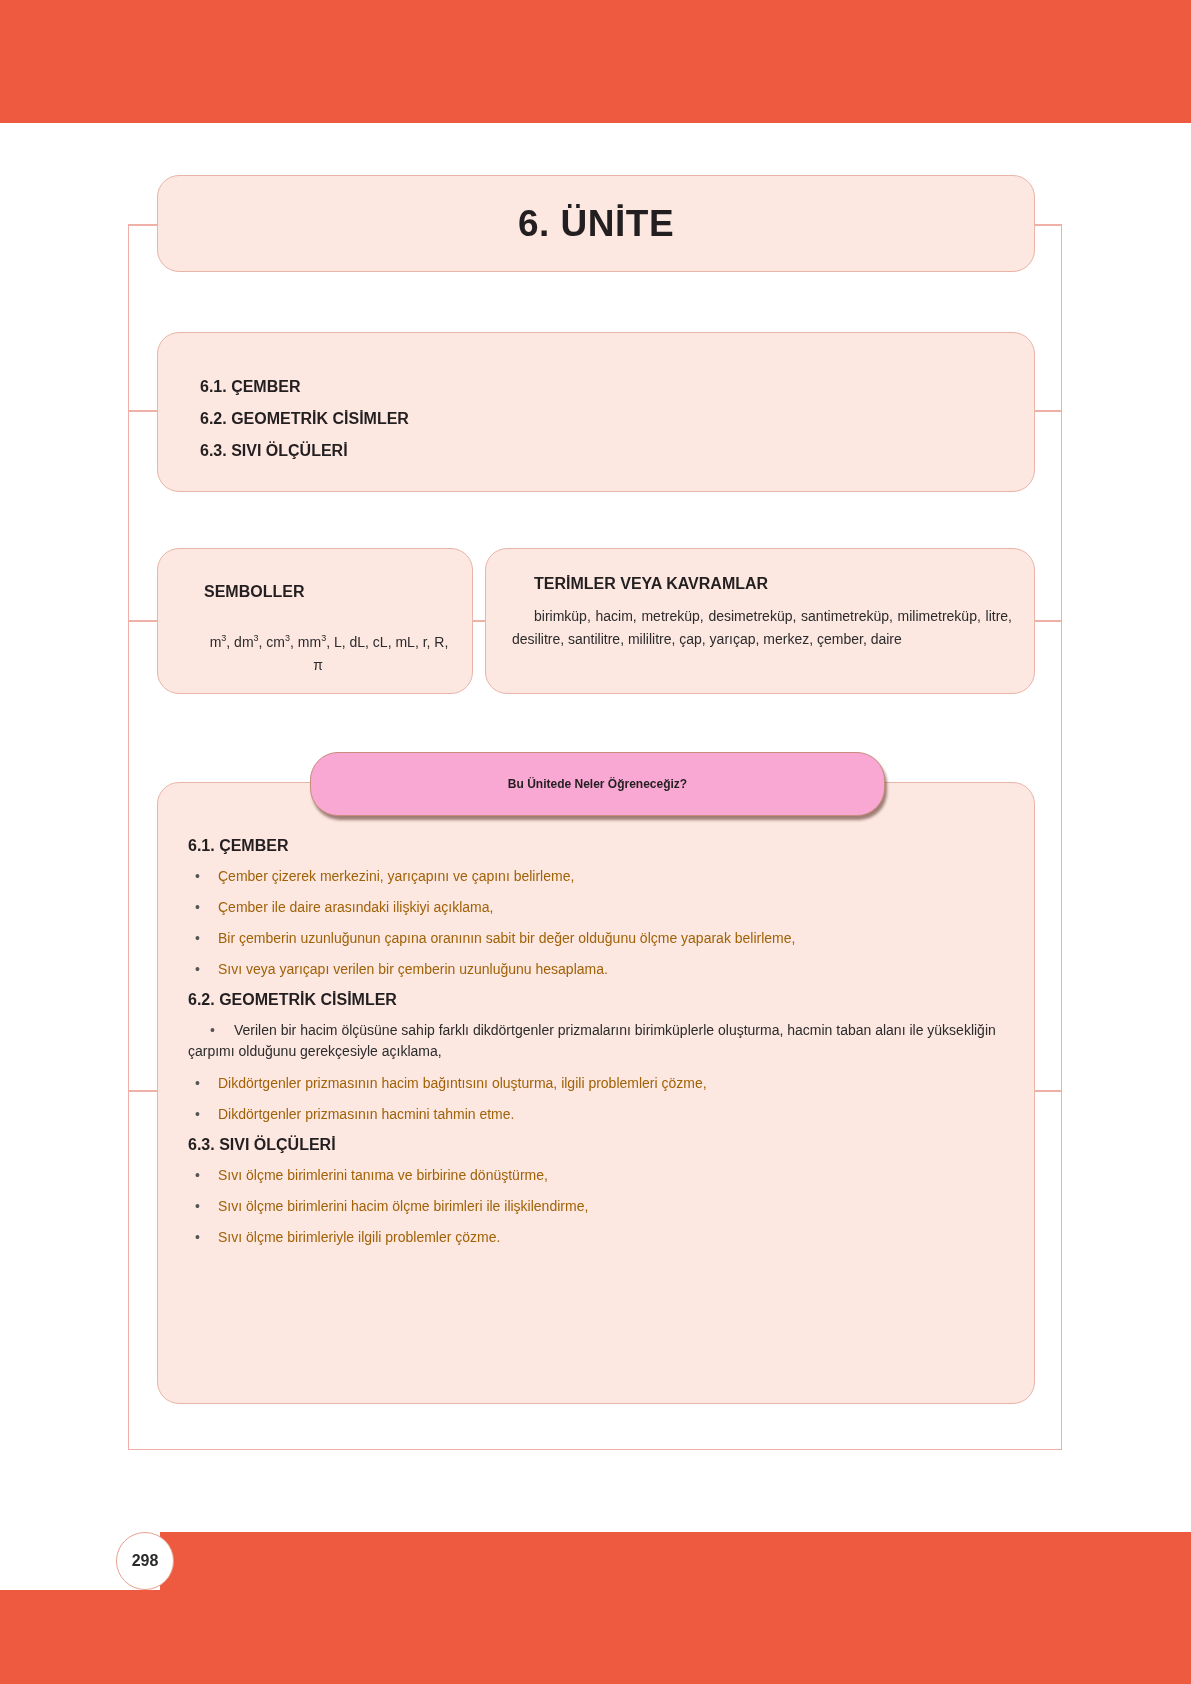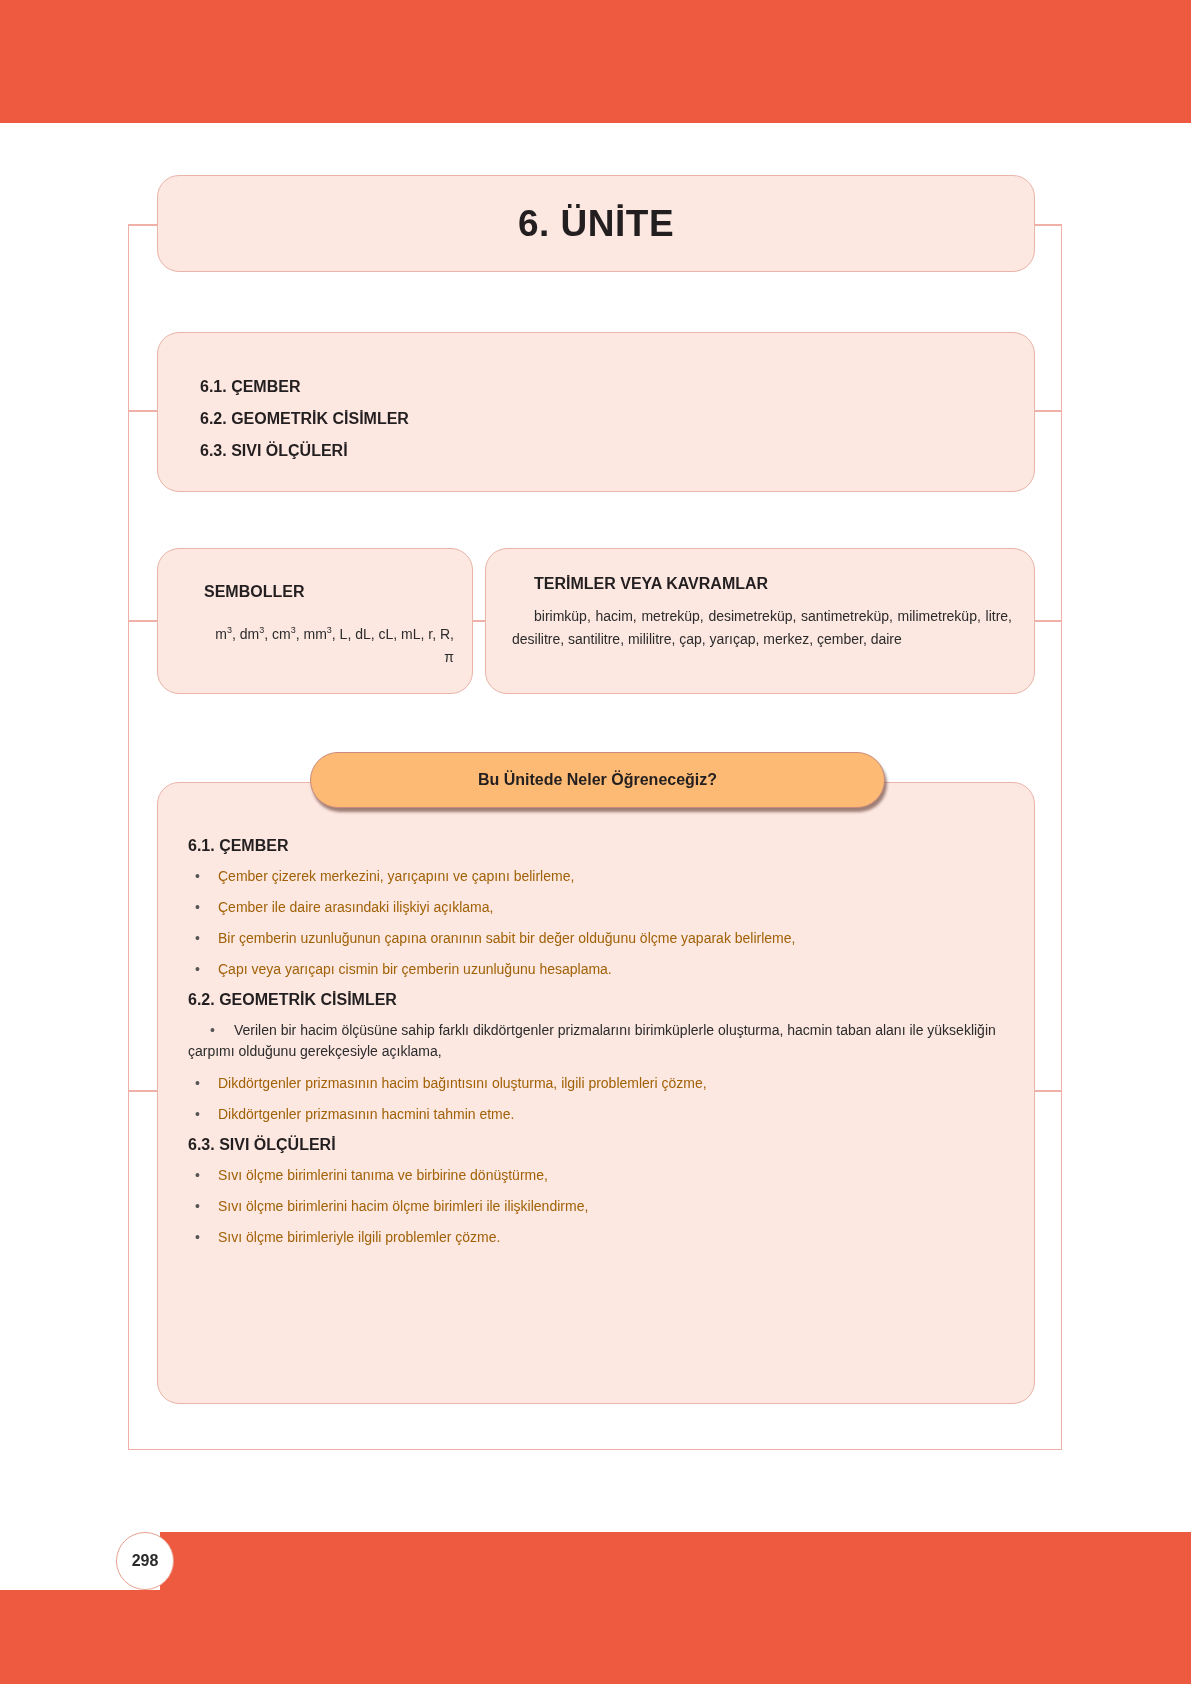--- a/index.html
+++ b/index.html
@@ -29,30 +29,30 @@
       position: absolute; background: #fce7e1; border: 1.5px solid #e9b5a8;
       border-radius: 22px; box-sizing: border-box;
     }
     .title-box { left: 157px; top: 175px; width: 878px; height: 97px; display: flex; align-items: center; justify-content: center; }
     .title { font-size: 37px; font-weight: bold; color: #231f20; letter-spacing: 0.5px; }
     .obj-box { left: 157px; top: 332px; width: 878px; height: 160px; padding: 38px 0 0 42px; }
     .obj-item { font-size: 16px; font-weight: bold; line-height: 32px; color: #231f20; }
     .sym-box { left: 157px; top: 548px; width: 316px; height: 146px; padding: 30px 18px 0 24px; }
     .term-box { left: 485px; top: 548px; width: 550px; height: 146px; padding: 22px 22px 12px 26px; }
     .box-heading { font-size: 16px; font-weight: bold; line-height: 26px; margin-bottom: 8px; padding-left: 22px; }
-    .sym-box .box-heading { margin-bottom: 14px; }
+    .sym-box .box-heading { margin-bottom: 22px; }
     .box-text { font-size: 14px; line-height: 23px; text-indent: 22px; text-align: justify; color: #2b2b2b; }
     .box-text sup { font-size: 9px; }
     .learn-box { left: 157px; top: 782px; width: 878px; height: 622px; padding: 48px 26px 0 30px; }
     .pill {
-      position: absolute; left: 310px; top: 752px; width: 575px; height: 56px; border-radius: 28px;
-      background: #fdba74; border: 1.5px solid #c88c7c; box-sizing: border-box;
+      position: absolute; left: 310px; top: 752px; width: 575px; height: 64px; border-radius: 28px;
+      background: #f9a8d4; border: 1.5px solid #c88c7c; box-sizing: border-box;
       box-shadow: 2px 4px 3px rgba(80,40,30,0.55);
       display: flex; align-items: center; justify-content: center;
-      font-size: 16px; font-weight: bold; color: #231f20;
+      font-size: 12px; font-weight: bold; color: #231f20;
     }
     .sec-head { font-size: 16px; font-weight: bold; line-height: 30px; color: #231f20; }
     .li { font-size: 14px; line-height: 31px; color: #a16207; position: relative; padding-left: 30px; }
     .li::before { content: "\2022"; position: absolute; left: 7px; top: 0; color: #555; }
     .li-wrap { font-size: 14px; line-height: 21px; color: #2b2b2b; text-indent: 22px; margin: 5px 0 6px 0; }
     .li-wrap .dot { display: inline-block; width: 24px; text-indent: 0; color: #555; }
   </style>
 </head>
 <body>
 
@@ -75,41 +75,41 @@
 </div>
 
 <div class="box obj-box">
   <div class="obj-item">6.1. ÇEMBER</div>
   <div class="obj-item">6.2. GEOMETRİK CİSİMLER</div>
   <div class="obj-item">6.3. SIVI ÖLÇÜLERİ</div>
 </div>
 
 <div class="box sym-box">
   <div class="box-heading">SEMBOLLER</div>
-  <div class="box-text" style="text-align:right;">
+  <div class="box-text" style="text-align:center;">
     <span>m</span><sup>3</sup>,
     <span>dm</span><sup>3</sup>,
     <span>cm</span><sup>3</sup>,
     <span>mm</span><sup>3</sup><span>, L, dL, cL,</span>
     <span>mL, r, R, π</span>
   </div>
 </div>
 
 <div class="box term-box">
   <div class="box-heading">TERİMLER VEYA KAVRAMLAR</div>
   <div class="box-text">birimküp, hacim, metreküp, desimetreküp, santimetreküp, milimetreküp, litre, desilitre, santilitre, mililitre, çap, yarıçap, merkez, çember, daire</div>
 </div>
 
 <div class="box learn-box">
   <div>
     <div class="sec-head">6.1. ÇEMBER</div>
     <div class="li">Çember çizerek merkezini, yarıçapını ve çapını belirleme,</div>
     <div class="li">Çember ile daire arasındaki ilişkiyi açıklama,</div>
     <div class="li">Bir çemberin uzunluğunun çapına oranının sabit bir değer olduğunu ölçme yaparak belirleme,</div>
-    <div class="li">Çapı veya yarıçapı cismin bir çemberin uzunluğunu hesaplama.</div>
+    <div class="li">Sıvı veya yarıçapı verilen bir çemberin uzunluğunu hesaplama.</div>
   </div>
   <div>
     <div class="sec-head">6.2. GEOMETRİK CİSİMLER</div>
     <div class="li-wrap"><span class="dot">•</span><span>Verilen bir hacim ölçüsüne sahip farklı dikdörtgenler prizmalarını birimküplerle oluşturma, hacmin taban alanı ile yüksekliğin çarpımı olduğunu gerekçesiyle açıklama,</span></div>
     <div class="li">Dikdörtgenler prizmasının hacim bağıntısını oluşturma, ilgili problemleri çözme,</div>
     <div class="li">Dikdörtgenler prizmasının hacmini tahmin etme.</div>
   </div>
   <div>
     <div class="sec-head">6.3. SIVI ÖLÇÜLERİ</div>
     <div class="li">Sıvı ölçme birimlerini tanıma ve birbirine dönüştürme,</div>

